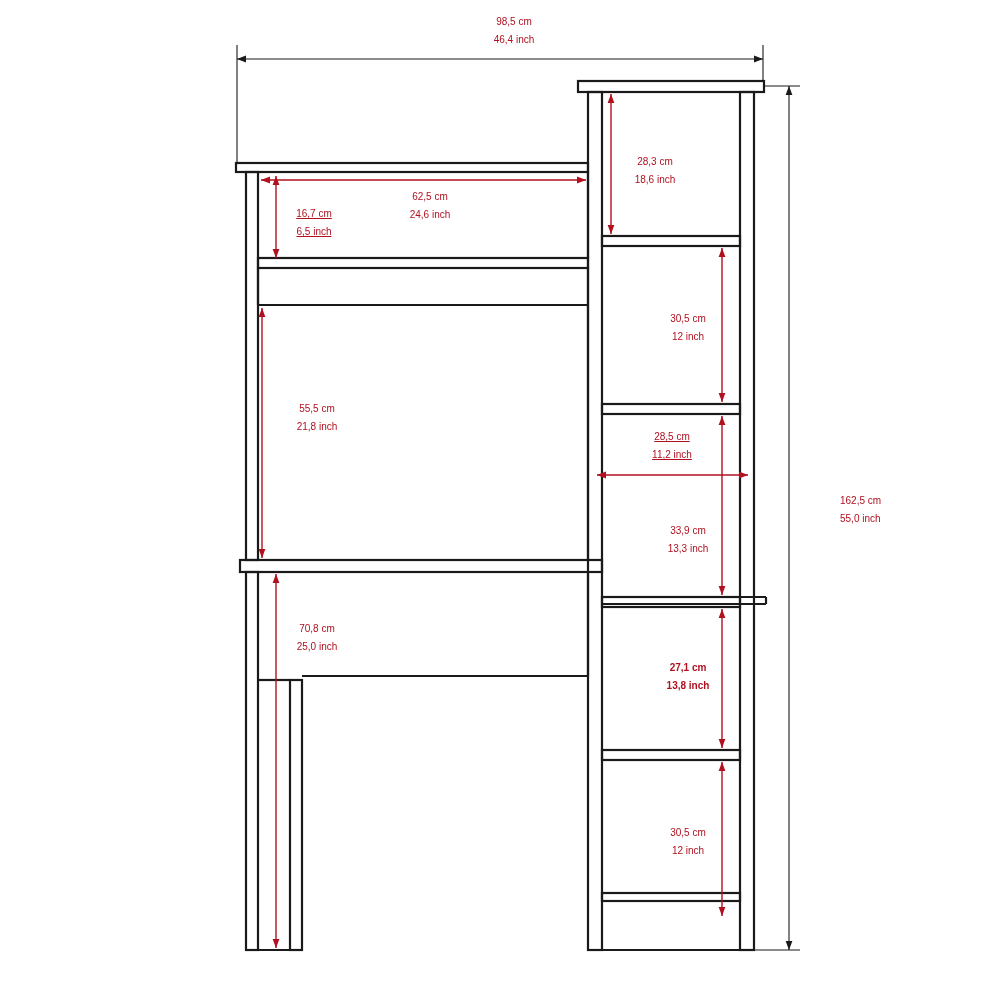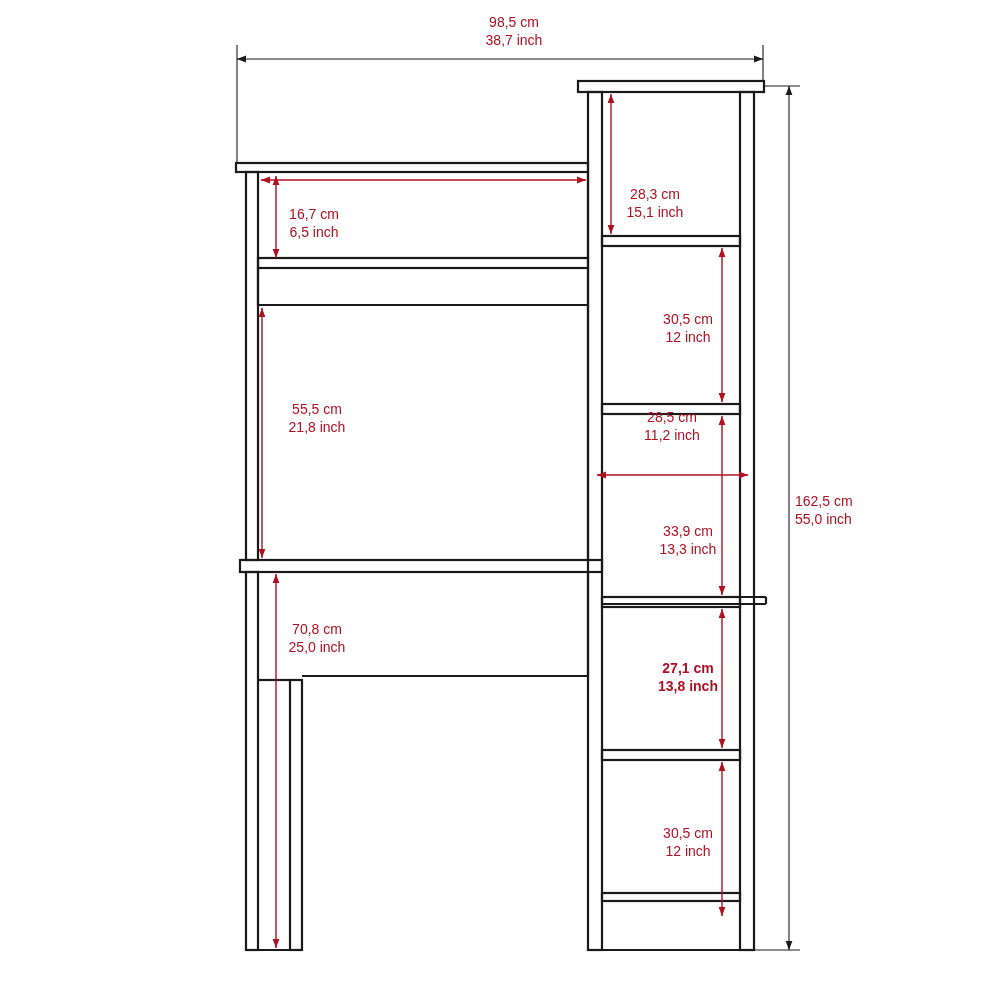--- a/index.html
+++ b/index.html
@@ -7,21 +7,21 @@
     width:1000px;height:1000px;
     background:#ffffff;
     font-family:"Liberation Sans", sans-serif;
     overflow:hidden;
   }
   #stage{position:relative;width:1000px;height:1000px;}
   svg.drawing{position:absolute;left:0;top:0;width:1000px;height:1000px;}
   .dimlabel{
     position:absolute;
     color:#b01020;
-    font-size:14px;
+    font-size:10px;
     line-height:18px;
     text-align:center;
     white-space:nowrap;
     font-family:"Liberation Sans", sans-serif;
   }
   .dimlabel .l2{display:block;}
 </style>
 </head>
 <body>
 
@@ -116,55 +116,59 @@
       <line x1="722" y1="416" x2="722" y2="595" marker-start="url(#arrR)" marker-end="url(#arrL)"></line>
 
       <line x1="722" y1="609" x2="722" y2="748" marker-start="url(#arrR)" marker-end="url(#arrL)"></line>
 
       <line x1="722" y1="762" x2="722" y2="916" marker-start="url(#arrR)" marker-end="url(#arrL)"></line>
     </g>
   </svg>
 
   <div class="dimlabel" style="left:459px;top:13px;width:110px;">
     <span>98,5 cm</span>
-    <span class="l2">38,7 inch</span>
+    <span class="l2">46,4 inch</span>
   </div>
 
-  <div class="dimlabel" style="left:795px;top:492px;width:110px;text-align:left;">
+  <div class="dimlabel" style="left:840px;top:492px;width:110px;text-align:left;">
     <span>162,5 cm</span>
     <span class="l2">55,0 inch</span>
   </div>
 
+  <div class="dimlabel" style="left:370px;top:188px;width:120px;">
+    <span>62,5 cm</span>
+    <span class="l2">24,6 inch</span>
+  </div>
 
-  <div class="dimlabel" style="left:259px;top:205px;width:110px;">
+  <div class="dimlabel" style="left:259px;top:205px;width:110px;text-decoration:underline;">
     <span>16,7 cm</span>
     <span class="l2">6,5 inch</span>
   </div>
 
   <div class="dimlabel" style="left:262px;top:400px;width:110px;">
     <span>55,5 cm</span>
     <span class="l2">21,8 inch</span>
   </div>
 
   <div class="dimlabel" style="left:262px;top:620px;width:110px;">
     <span>70,8 cm</span>
     <span class="l2">25,0 inch</span>
   </div>
 
-  <div class="dimlabel" style="left:600px;top:153px;width:110px;margin-top:32px;">
+  <div class="dimlabel" style="left:600px;top:153px;width:110px;">
     <span>28,3 cm</span>
-    <span class="l2">15,1 inch</span>
+    <span class="l2">18,6 inch</span>
   </div>
 
   <div class="dimlabel" style="left:633px;top:310px;width:110px;">
     <span>30,5 cm</span>
     <span class="l2">12 inch</span>
   </div>
 
-  <div class="dimlabel" style="left:617px;top:408px;width:110px;">
+  <div class="dimlabel" style="left:617px;top:428px;width:110px;text-decoration:underline;">
     <span>28,5 cm</span>
     <span class="l2">11,2 inch</span>
   </div>
 
   <div class="dimlabel" style="left:633px;top:522px;width:110px;">
     <span>33,9 cm</span>
     <span class="l2">13,3 inch</span>
   </div>
 
   <div class="dimlabel" style="left:633px;top:659px;width:110px;font-weight:bold;">

